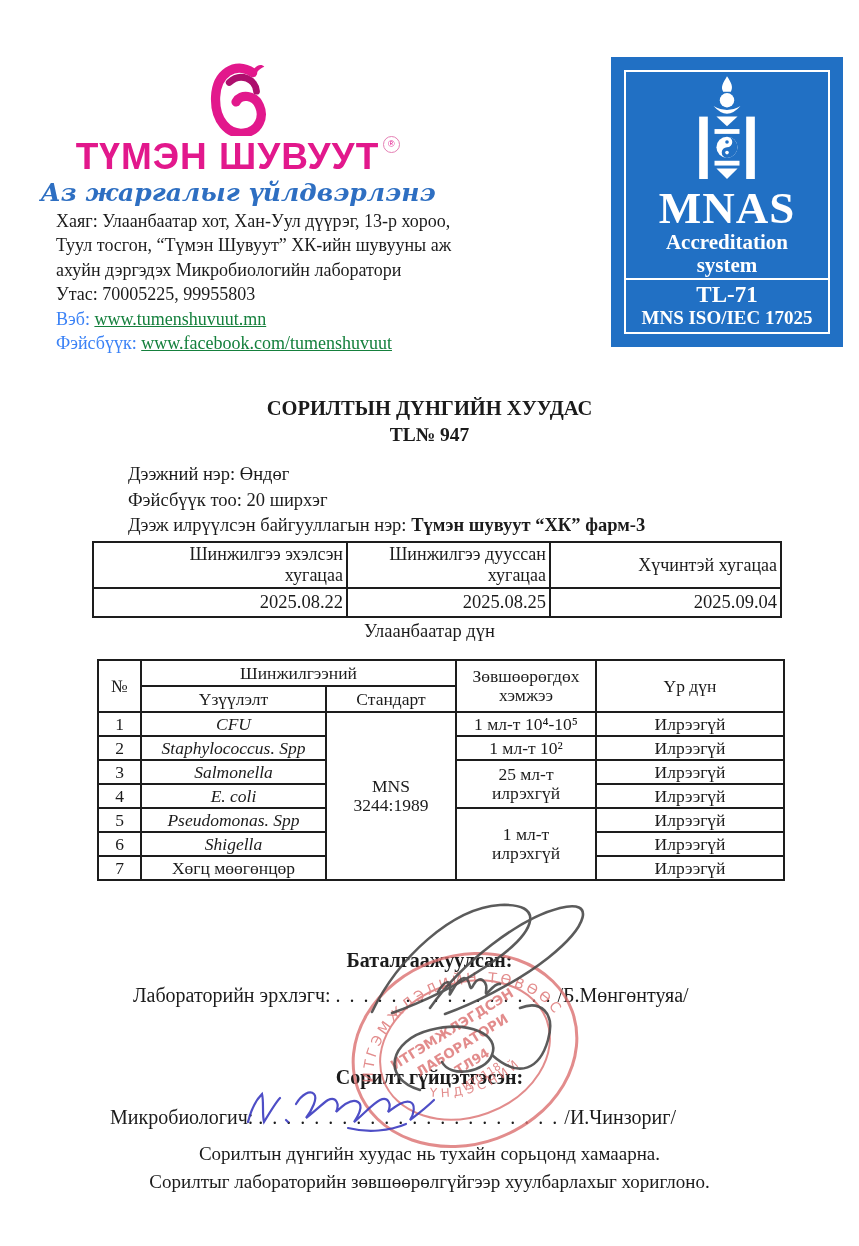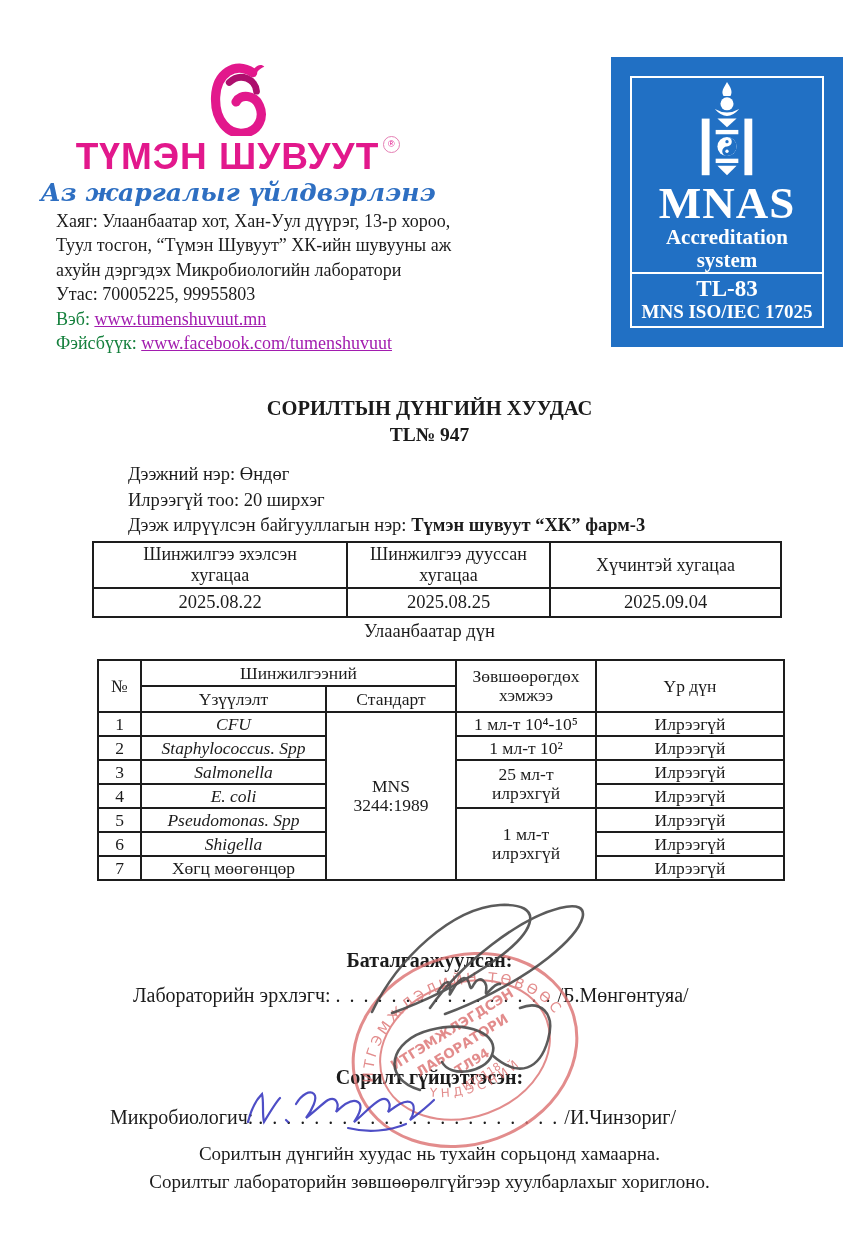--- a/index.html
+++ b/index.html
@@ -12,47 +12,47 @@
   .brand-wordmark{font-family:"Liberation Sans","DejaVu Sans",sans-serif;font-weight:700;
         font-size:37px;letter-spacing:1px;color:#e2188c;line-height:1.0;white-space:nowrap;}
   .brand-reg{display:inline-block;vertical-align:top;margin-left:4px;margin-top:-2px;width:15px;height:15px;
         border:1.6px solid #e57fb4;border-radius:50%;font-size:9px;line-height:14px;color:#e2188c;
         font-weight:400;text-align:center;}
   .brand-tagline{font-family:"DejaVu Serif",serif;font-style:italic;font-weight:700;
         font-size:25px;color:#2e6fc2;margin-top:3px;white-space:nowrap;}
 
   
   .contact{position:absolute;left:56px;top:209px;width:470px;font-size:18px;line-height:24.4px;}
-  .contact .lbl{color:#15803d;}
-  .contact a{color:#a21caf;text-decoration:underline;cursor:pointer;}
+  .contact .lbl{color:#3b82f6;}
+  .contact a{color:#15803d;text-decoration:underline;cursor:pointer;}
 
   
   .badge{position:absolute;left:611px;top:57px;width:232px;height:290px;background:#2170c4;
-        padding:19px;box-sizing:border-box;}
+        padding:13px;box-sizing:border-box;}
   .badge-inner{border:2px solid #ffffff;height:100%;box-sizing:border-box;display:flex;
         flex-direction:column;align-items:center;color:#ffffff;}
   .soyombo{margin-top:4px;}
   .badge-org{font-size:45px;font-weight:700;line-height:1;letter-spacing:1px;margin-top:0px;}
   .badge-sub{font-size:21px;font-weight:700;line-height:1.08;}
   .badge-bottom{border-top:2px solid #ffffff;width:100%;text-align:center;margin-top:auto;padding:2px 0 3px 0;}
   .badge-code{font-size:23px;font-weight:700;line-height:1.15;}
   .badge-standard{font-size:19px;font-weight:700;line-height:1.1;}
 
   
   .title-block{position:absolute;top:395px;left:0;width:100%;text-align:center;}
   .title-line{font-weight:700;font-size:20.5px;line-height:26.5px;}
   .doc-number{font-weight:700;font-size:19.5px;margin-top:2px;}
 
   
   .sample{position:absolute;left:128px;top:462px;font-size:18.5px;line-height:25.5px;}
   .sample .bold{font-weight:700;}
 
   
   table{border-collapse:collapse;table-layout:fixed;}
-  .dates{position:absolute;left:92px;top:541px;width:688px;text-align:center;font-size:18px;}
+  .dates{position:absolute;left:92px;top:541px;width:688px;text-align:right;font-size:18px;}
   .dates th,.dates td{border:2px solid #1d1d1d;font-weight:400;padding:0 3px;}
   .dates th{height:44px;line-height:21px;}
   .dates td{height:27px;font-size:18.5px;}
 
   .section-title{position:absolute;top:621px;left:0;width:100%;text-align:center;font-size:18.5px;}
 
   .results{position:absolute;left:97px;top:659px;width:686px;text-align:center;font-size:17.5px;}
   .results th,.results td{border:2px solid #1d1d1d;font-weight:400;padding:0 2px;}
   .results th{height:24px;}
   .results td{height:22px;}
@@ -116,34 +116,34 @@
           <rect x="70" y="42" width="9" height="65"></rect>
         </g>
         <path d="M50 63 a11 11 0 0 1 0 22 a5.5 5.5 0 0 1 0 -11 a5.5 5.5 0 0 0 0 -11 Z" fill="#2170c4"></path>
         <circle cx="50" cy="68.5" r="1.9" fill="#2170c4"></circle>
         <circle cx="50" cy="79.5" r="1.9" fill="#ffffff"></circle>
       </svg>
       <div class="badge-org">MNAS</div>
       <div class="badge-sub">Accreditation</div>
       <div class="badge-sub">system</div>
       <div class="badge-bottom">
-        <div class="badge-code">TL-83</div>
+        <div class="badge-code">TL-71</div>
         <div class="badge-standard">MNS ISO/IEC 17025</div>
       </div>
     </div>
   </div>
 
   <div class="title-block">
     <div class="title-line">СОРИЛТЫН ДҮНГИЙН ХУУДАС</div>
     <div class="doc-number">TL№ 947</div>
   </div>
 
   <div class="sample">
     <div><span>Дээжний нэр: </span><span>Өндөг</span></div>
-    <div><span>Илрээгүй тоо: </span><span>20 ширхэг</span></div>
+    <div><span>Фэйсбүүк тоо: </span><span>20 ширхэг</span></div>
     <div><span>Дээж илрүүлсэн байгууллагын нэр: </span><span class="bold">Түмэн шувуут “ХК” фарм-3</span></div>
   </div>
 
   <table class="dates">
     <colgroup>
         <col style="width:254px">
         <col style="width:203px">
         <col style="width:231px">
       </colgroup>
     <tbody>

